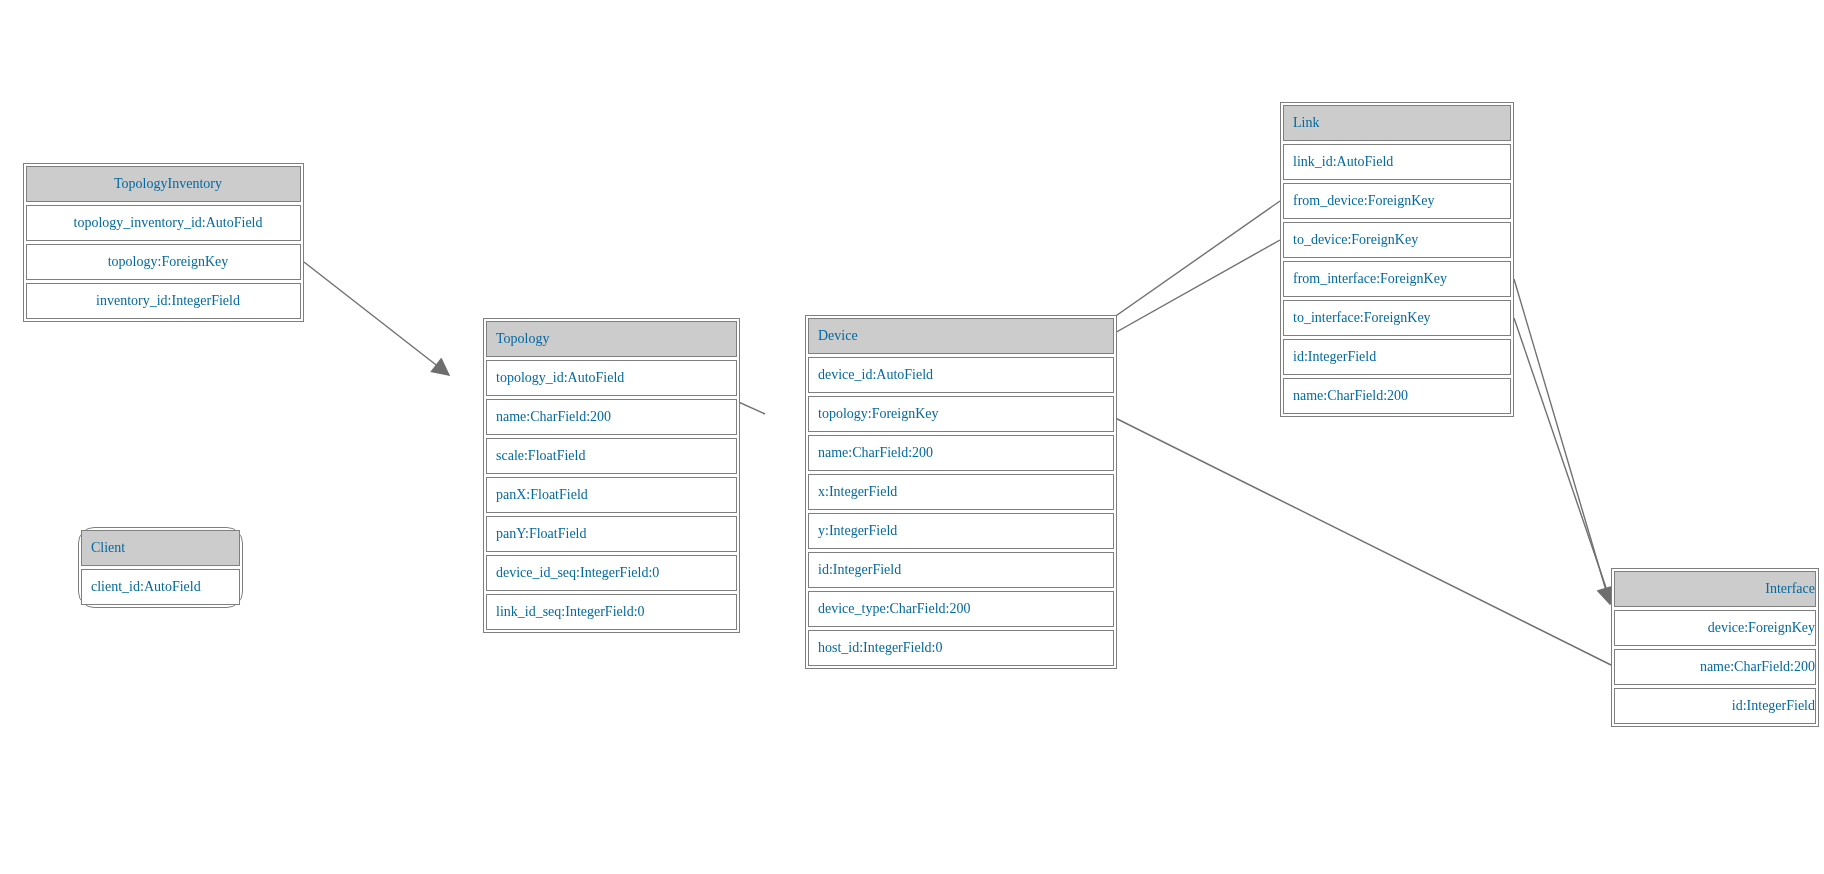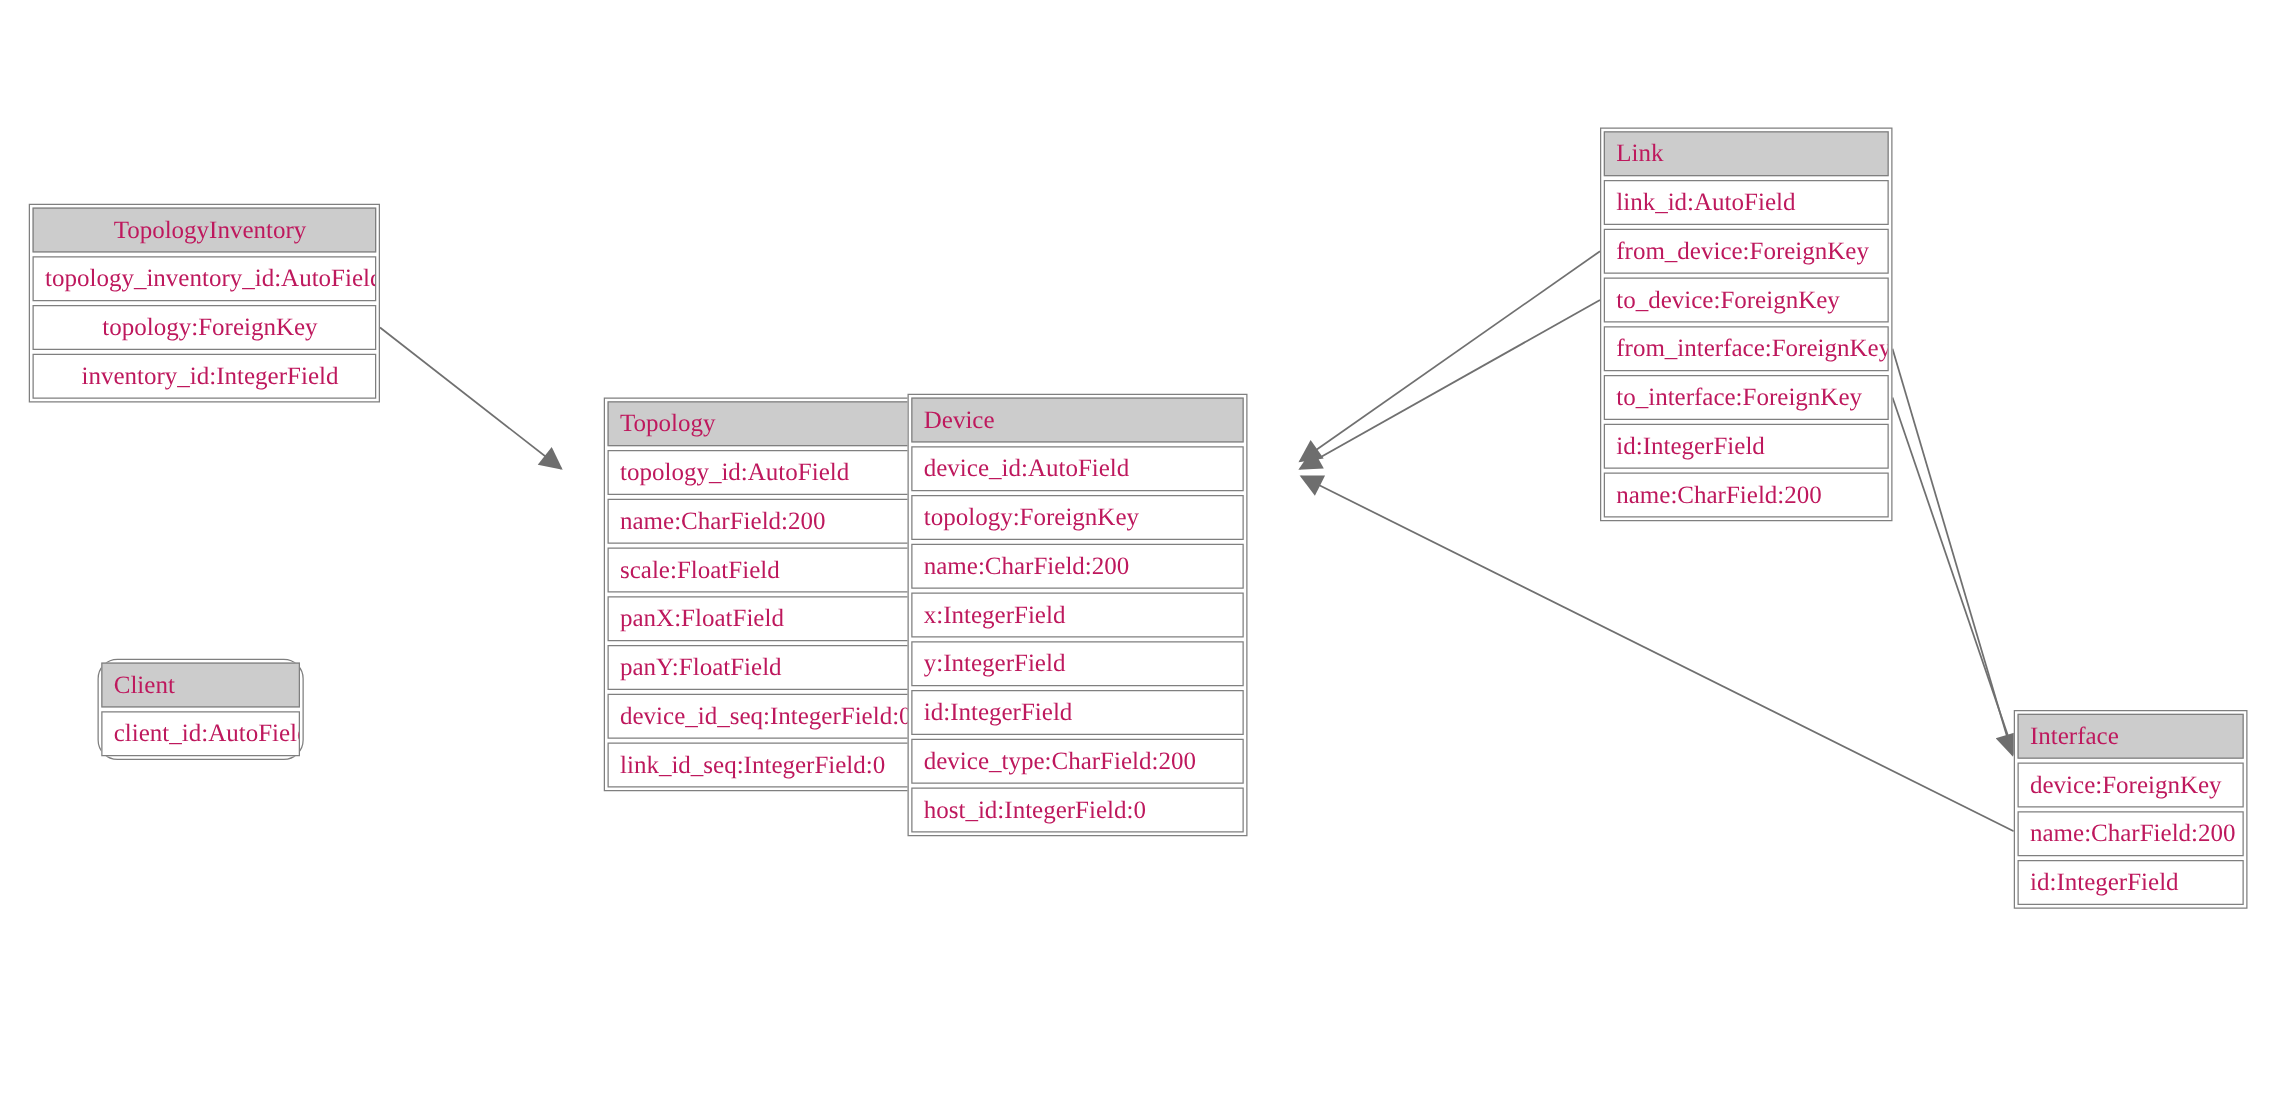--- a/index.html
+++ b/index.html
@@ -29,22 +29,22 @@
     padding: 2px;
     z-index: 2;
   }
   .cell {
     box-sizing: border-box;
     border: 1px solid #7f7f7f;
     height: 36px;
     line-height: 34px;
     padding-left: 9px;
     margin-bottom: 3px;
-    font-size: 20px;
-    color: #be185d;
+    font-size: 14px;
+    color: #0369a1;
     background: #ffffff;
     white-space: nowrap;
     overflow: hidden;
   }
   .cell:last-child { margin-bottom: 0; }
   .cell.header {
     background: #cccccc;
     border-color: #7f7f7f;
   }
 </style>
@@ -91,40 +91,40 @@
       <div class="cell">scale:FloatField</div>
       <div class="cell">panX:FloatField</div>
       <div class="cell">panY:FloatField</div>
       <div class="cell">device_id_seq:IntegerField:0</div>
       <div class="cell">link_id_seq:IntegerField:0</div>
     </div>
     <div class="entity" style="left: 78px; top: 527px; width: 165px; border-radius: 16px;">
       <div class="cell header">Client</div>
       <div class="cell">client_id:AutoField</div>
     </div>
-    <div class="entity" style="left: 726px; top: 315px; width: 272px;">
+    <div class="entity" style="left: 805px; top: 315px; width: 312px;">
       <div class="cell header">Device</div>
       <div class="cell">device_id:AutoField</div>
       <div class="cell">topology:ForeignKey</div>
       <div class="cell">name:CharField:200</div>
       <div class="cell">x:IntegerField</div>
       <div class="cell">y:IntegerField</div>
       <div class="cell">id:IntegerField</div>
       <div class="cell">device_type:CharField:200</div>
       <div class="cell">host_id:IntegerField:0</div>
     </div>
     <div class="entity" style="left: 1280px; top: 102px; width: 234px;">
       <div class="cell header">Link</div>
       <div class="cell">link_id:AutoField</div>
       <div class="cell">from_device:ForeignKey</div>
       <div class="cell">to_device:ForeignKey</div>
       <div class="cell">from_interface:ForeignKey</div>
       <div class="cell">to_interface:ForeignKey</div>
       <div class="cell">id:IntegerField</div>
       <div class="cell">name:CharField:200</div>
     </div>
-    <div class="entity" style="left: 1611px; top: 568px; width: 187px;">
+    <div class="entity" style="left: 1611px; top: 568px; width: 208px; text-align: right;">
       <div class="cell header">Interface</div>
       <div class="cell">device:ForeignKey</div>
       <div class="cell">name:CharField:200</div>
       <div class="cell">id:IntegerField</div>
     </div>
   </div>
 
 </body></html>

